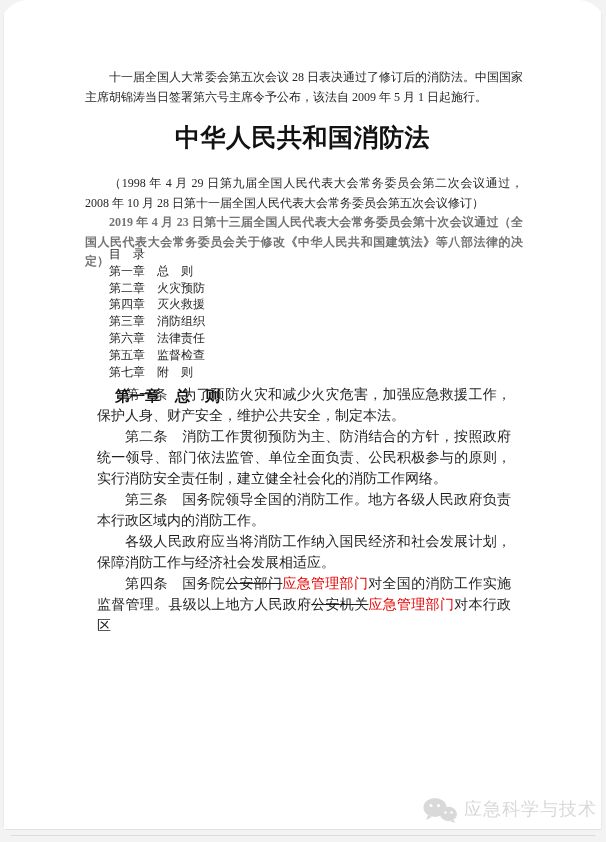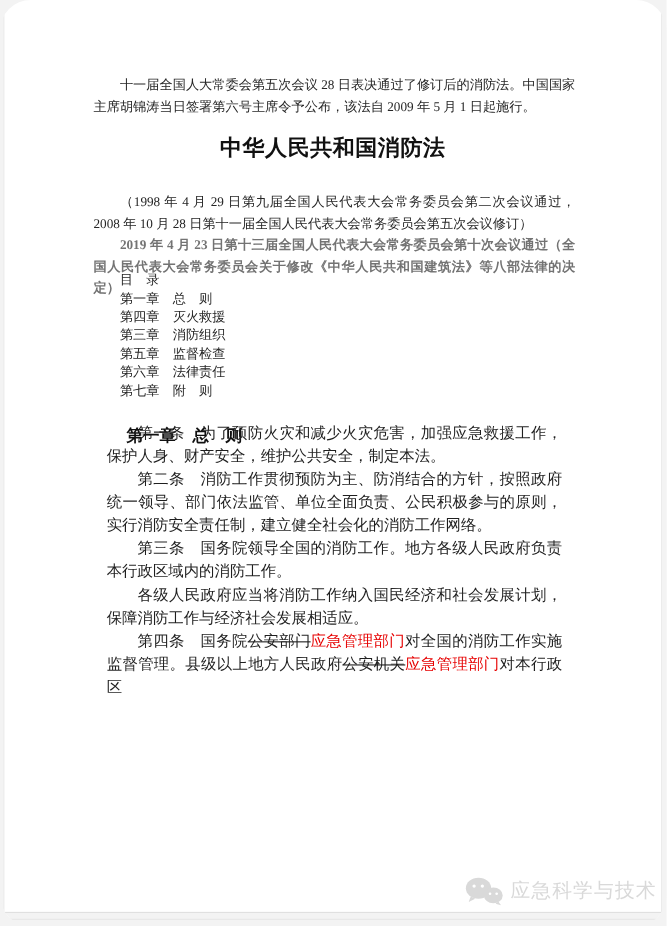--- a/index.html
+++ b/index.html
@@ -25,21 +25,21 @@
     border-bottom:1px solid #dcdcdc;
   }
   .intro {
     position:absolute; left:81px; top:68px; width:438px;
     font-size:12px; line-height:19.5px;
     color:#262626; text-indent:2em; text-align:justify;
   }
   .law-title {
     position:absolute; left:0; top:121px; width:100%;
     text-align:center;
-    font-size:20px; font-weight:bold; color:#111;
+    font-size:25px; font-weight:bold; color:#111;
     letter-spacing:0.5px;
   }
   .notes {
     position:absolute; left:81px; top:174px; width:438px;
   }
   .notes p {
     font-size:12px; line-height:19.5px;
     text-indent:2em; text-align:justify;
     color:#262626;
   }
@@ -91,24 +91,25 @@
     <h1 class="law-title">中华人民共和国消防法</h1>
 
     <div class="notes">
       <p>（1998 年 4 月 29 日第九届全国人民代表大会常务委员会第二次会议通过，2008 年 10 月 28 日第十一届全国人民代表大会常务委员会第五次会议修订）</p>
       <p class="amendment red" style="color: #737373;">2019 年 4 月 23 日第十三届全国人民代表大会常务委员会第十次会议通过（全国人民代表大会常务委员会关于修改《中华人民共和国建筑法》等八部法律的决定）</p>
     </div>
 
     <div class="toc">
       <p>目　录</p>
       <p>第一章　总　则</p>
+      <p>第二章　火灾预防</p>
       <p>第四章　灭火救援</p>
       <p>第三章　消防组织</p>
+      <p>第六章　法律责任</p>
       <p>第五章　监督检查</p>
-      <p>第六章　法律责任</p>
       <p>第七章　附　则</p>
     </div>
 
     <h2 class="chapter-heading">第一章　总　则</h2>
 
     <div class="body-text">
       <p>第一条　为了预防火灾和减少火灾危害，加强应急救援工作，保护人身、财产安全，维护公共安全，制定本法。</p>
       <p>第二条　消防工作贯彻预防为主、防消结合的方针，按照政府统一领导、部门依法监管、单位全面负责、公民积极参与的原则，实行消防安全责任制，建立健全社会化的消防工作网络。</p>
       <p>第三条　国务院领导全国的消防工作。地方各级人民政府负责本行政区域内的消防工作。</p>
       <p>各级人民政府应当将消防工作纳入国民经济和社会发展计划，保障消防工作与经济社会发展相适应。</p>

